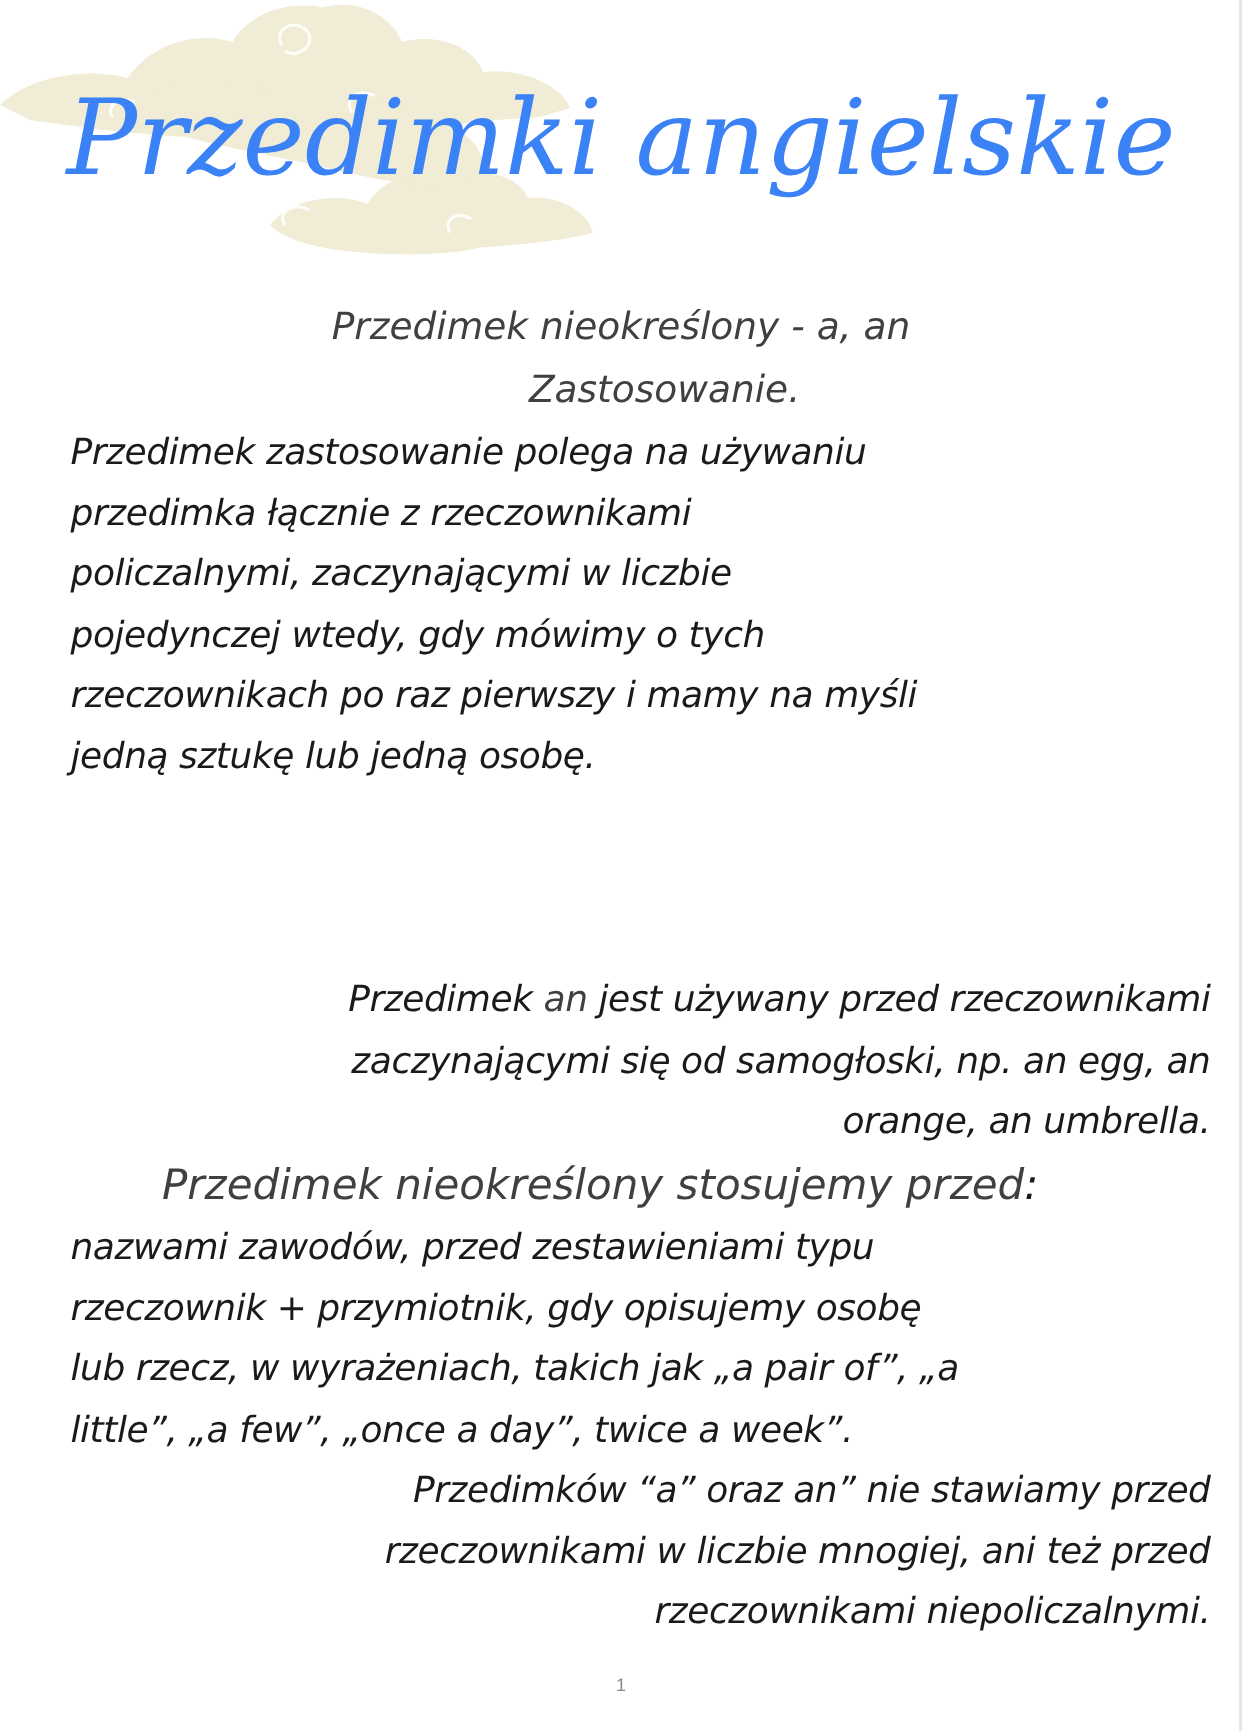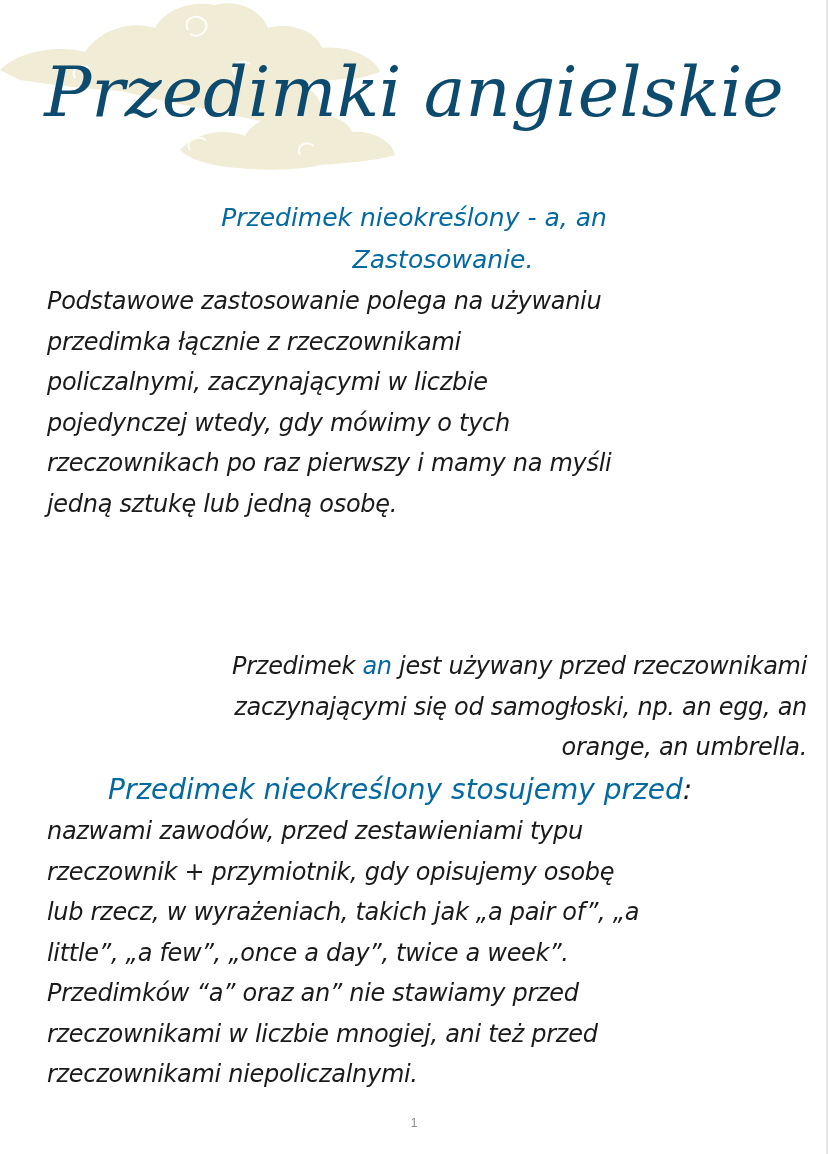--- a/index.html
+++ b/index.html
@@ -6,34 +6,34 @@
   body {
     width: 828px; height: 1154px; background: #ffffff; overflow: hidden; position: relative;
     font-family: "DejaVu Sans", sans-serif; color: #1a1a1a;
   }
   .page { position: absolute; left: 0; top: 0; width: 828px; height: 1154px; }
   .edge { position: absolute; right: 0; top: 0; width: 2px; height: 1154px; background: #e6e6e6; }
   .cloud { position: absolute; left: 0; top: 0; width: 430px; height: 190px; }
   .title {
     position: absolute; left: 0; width: 828px; top: 42px; text-align: center;
     font-family: "DejaVu Serif", serif; font-style: italic; font-size: 70px;
-    color: #0c4a6e; letter-spacing: 0px; line-height: 100px;
+    color: #3b82f6; letter-spacing: 0px; line-height: 100px;
   }
   .hand { font-family: "DejaVu Sans", sans-serif; font-style: italic; }
-  .green { color: #0369a1; }
+  .green { color: #404040; }
   .sub1 { position: absolute; left: 0; width: 828px; text-align: center; top: 198px; font-size: 25px; line-height: 40px; }
   .sub2 { position: absolute; left: 0; width: 828px; text-align: center; top: 240px; font-size: 25px; line-height: 40px; padding-left: 29px; }
   .body-text { position: absolute; left: 47px; width: 760px; font-size: 24px; line-height: 40.6px; letter-spacing: -0.3px; }
   .line { display: block; white-space: nowrap; }
   .p1 { top: 281px; }
   .p2 { top: 525px; }
   .p3 { top: 646px; text-align: right; }
   .sec { position: absolute; left: 108px; top: 770px; font-size: 28px; line-height: 40px; white-space: nowrap; }
   .p4 { top: 811px; }
-  .p5 { top: 973px; }
+  .p5 { top: 973px; text-align: right; }
   .pagenum {
     position: absolute; left: 0; width: 828px; top: 1116px; text-align: center;
     font-family: "Liberation Sans", sans-serif; font-size: 12px; color: #8a8a8a;
   }
 </style>
 </head>
 <body>
 
 <div class="page">
   <div class="edge"></div>
@@ -52,21 +52,21 @@
       <path d="M75 78 C70 70 80 64 90 68"></path>
     </g>
   </svg>
 
   <div class="title">Przedimki angielskie</div>
 
   <div class="sub1 hand green">Przedimek nieokreślony - a, an</div>
   <div class="sub2 hand green">Zastosowanie.</div>
 
   <div class="body-text hand p1">
-    <span class="line">Podstawowe zastosowanie polega na używaniu</span>
+    <span class="line">Przedimek zastosowanie polega na używaniu</span>
     <span class="line">przedimka łącznie z rzeczownikami</span>
     <span class="line">policzalnymi, zaczynającymi w liczbie</span>
     <span class="line">pojedynczej wtedy, gdy mówimy o tych</span>
     <span class="line">rzeczownikach po raz pierwszy i mamy na myśli</span>
     <span class="line">jedną sztukę lub jedną osobę.</span>
   </div>
 
 
   <div class="body-text hand p3">
     <span class="line"><span>Przedimek </span><span class="green">an</span><span> jest używany przed rzeczownikami</span></span>

